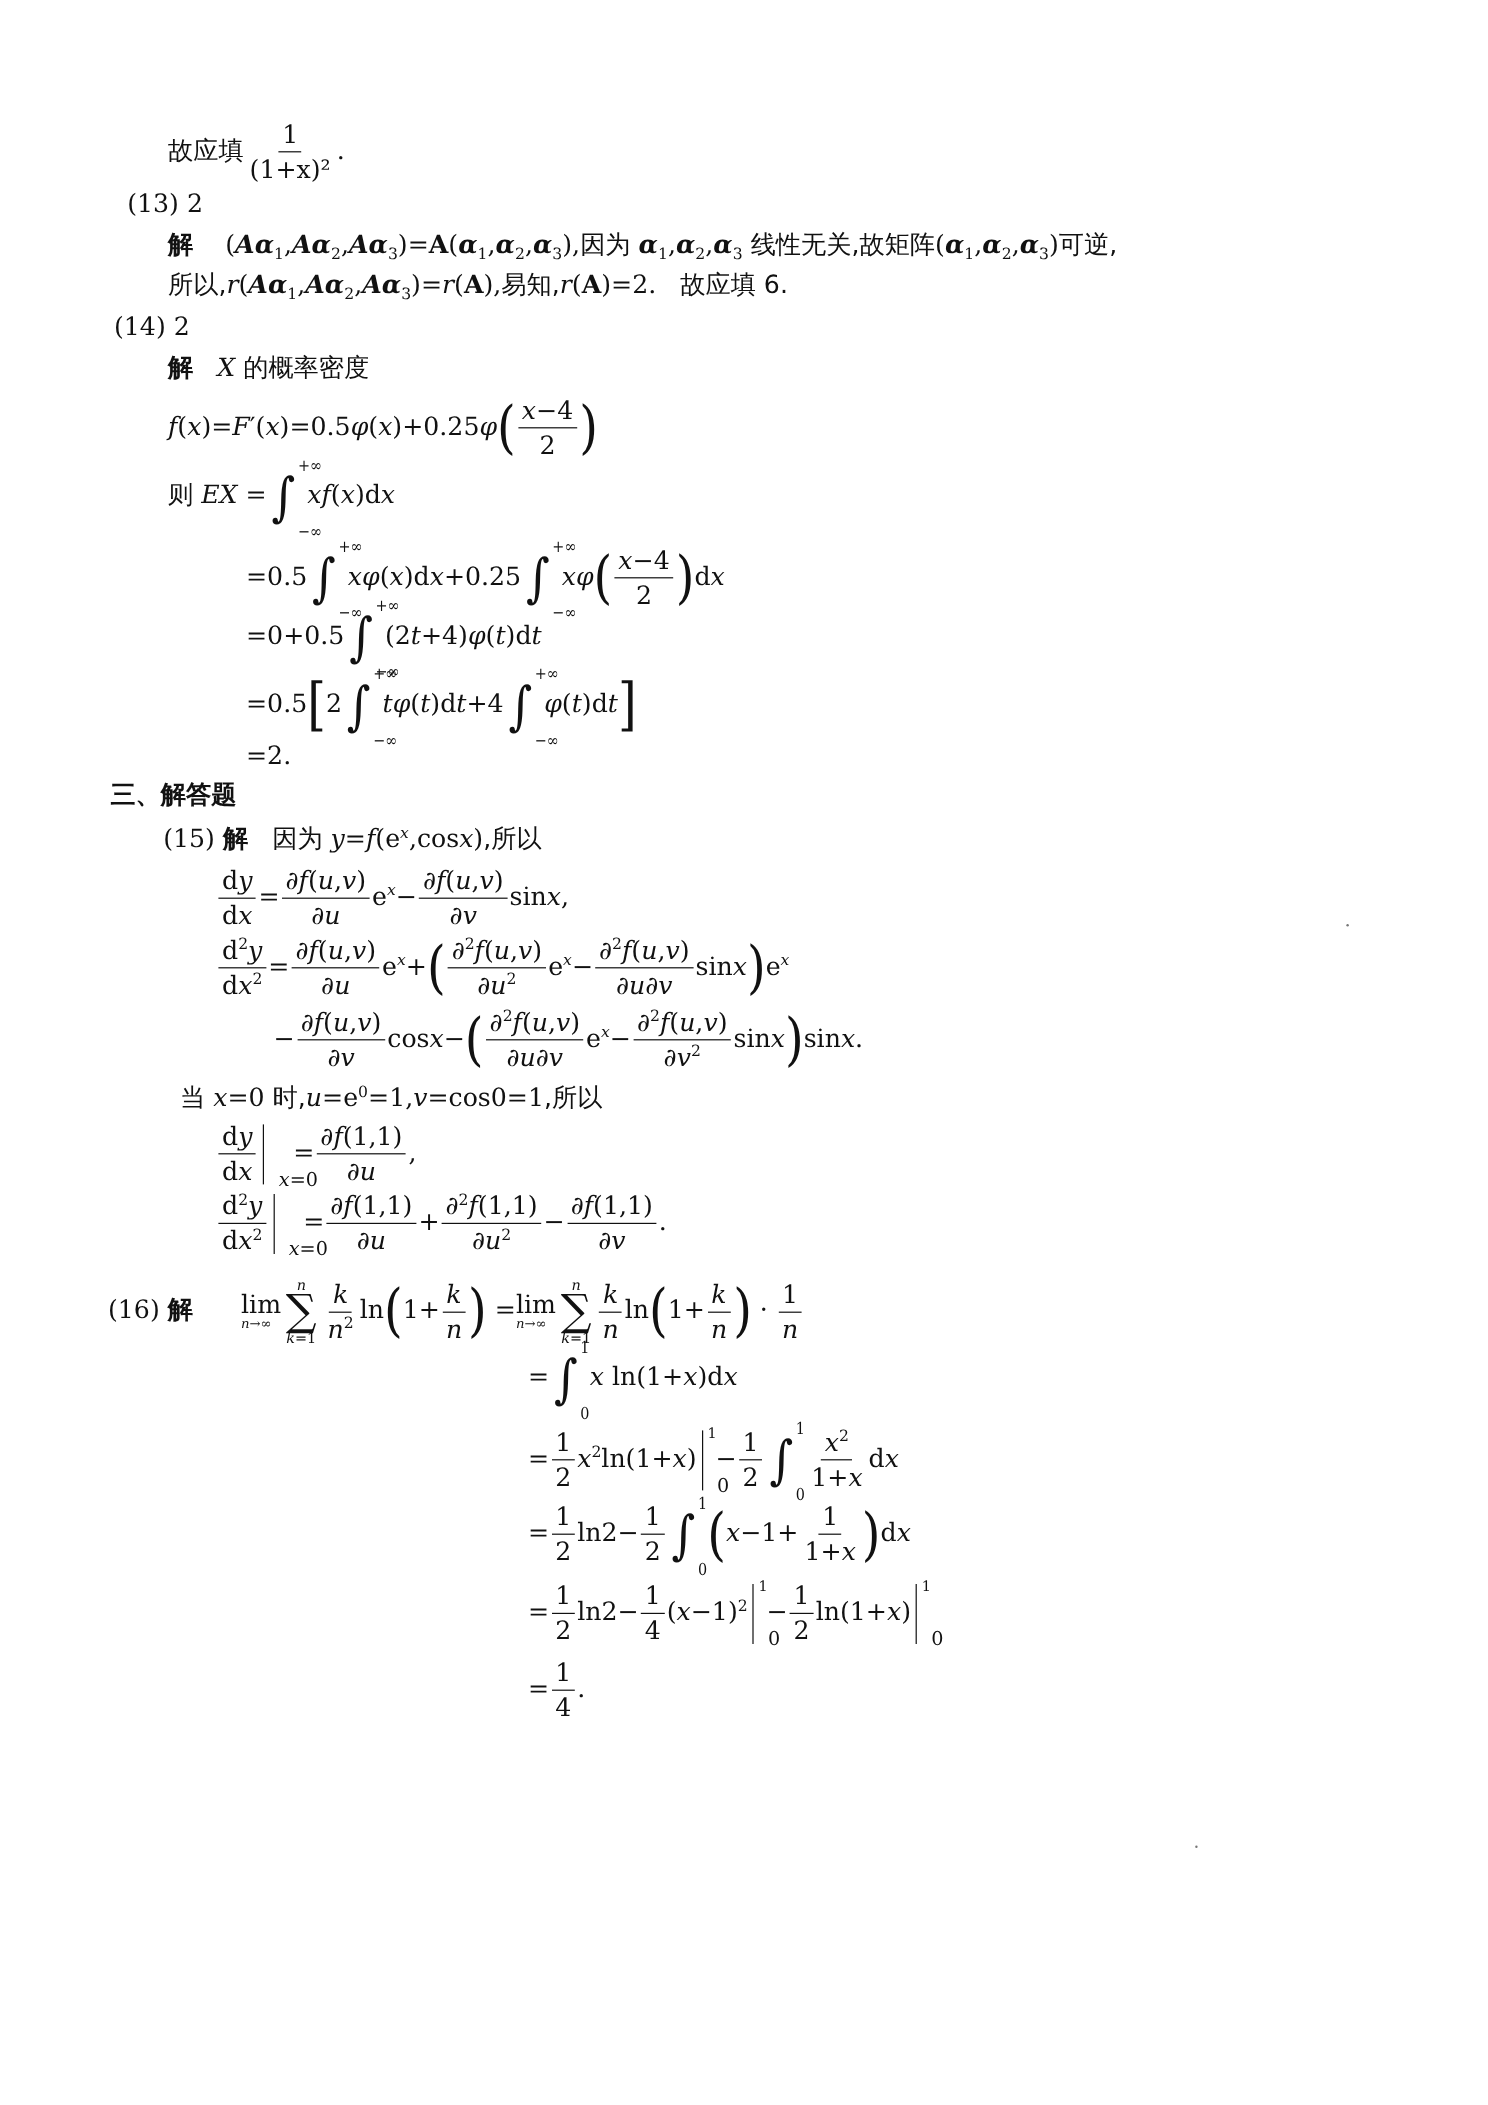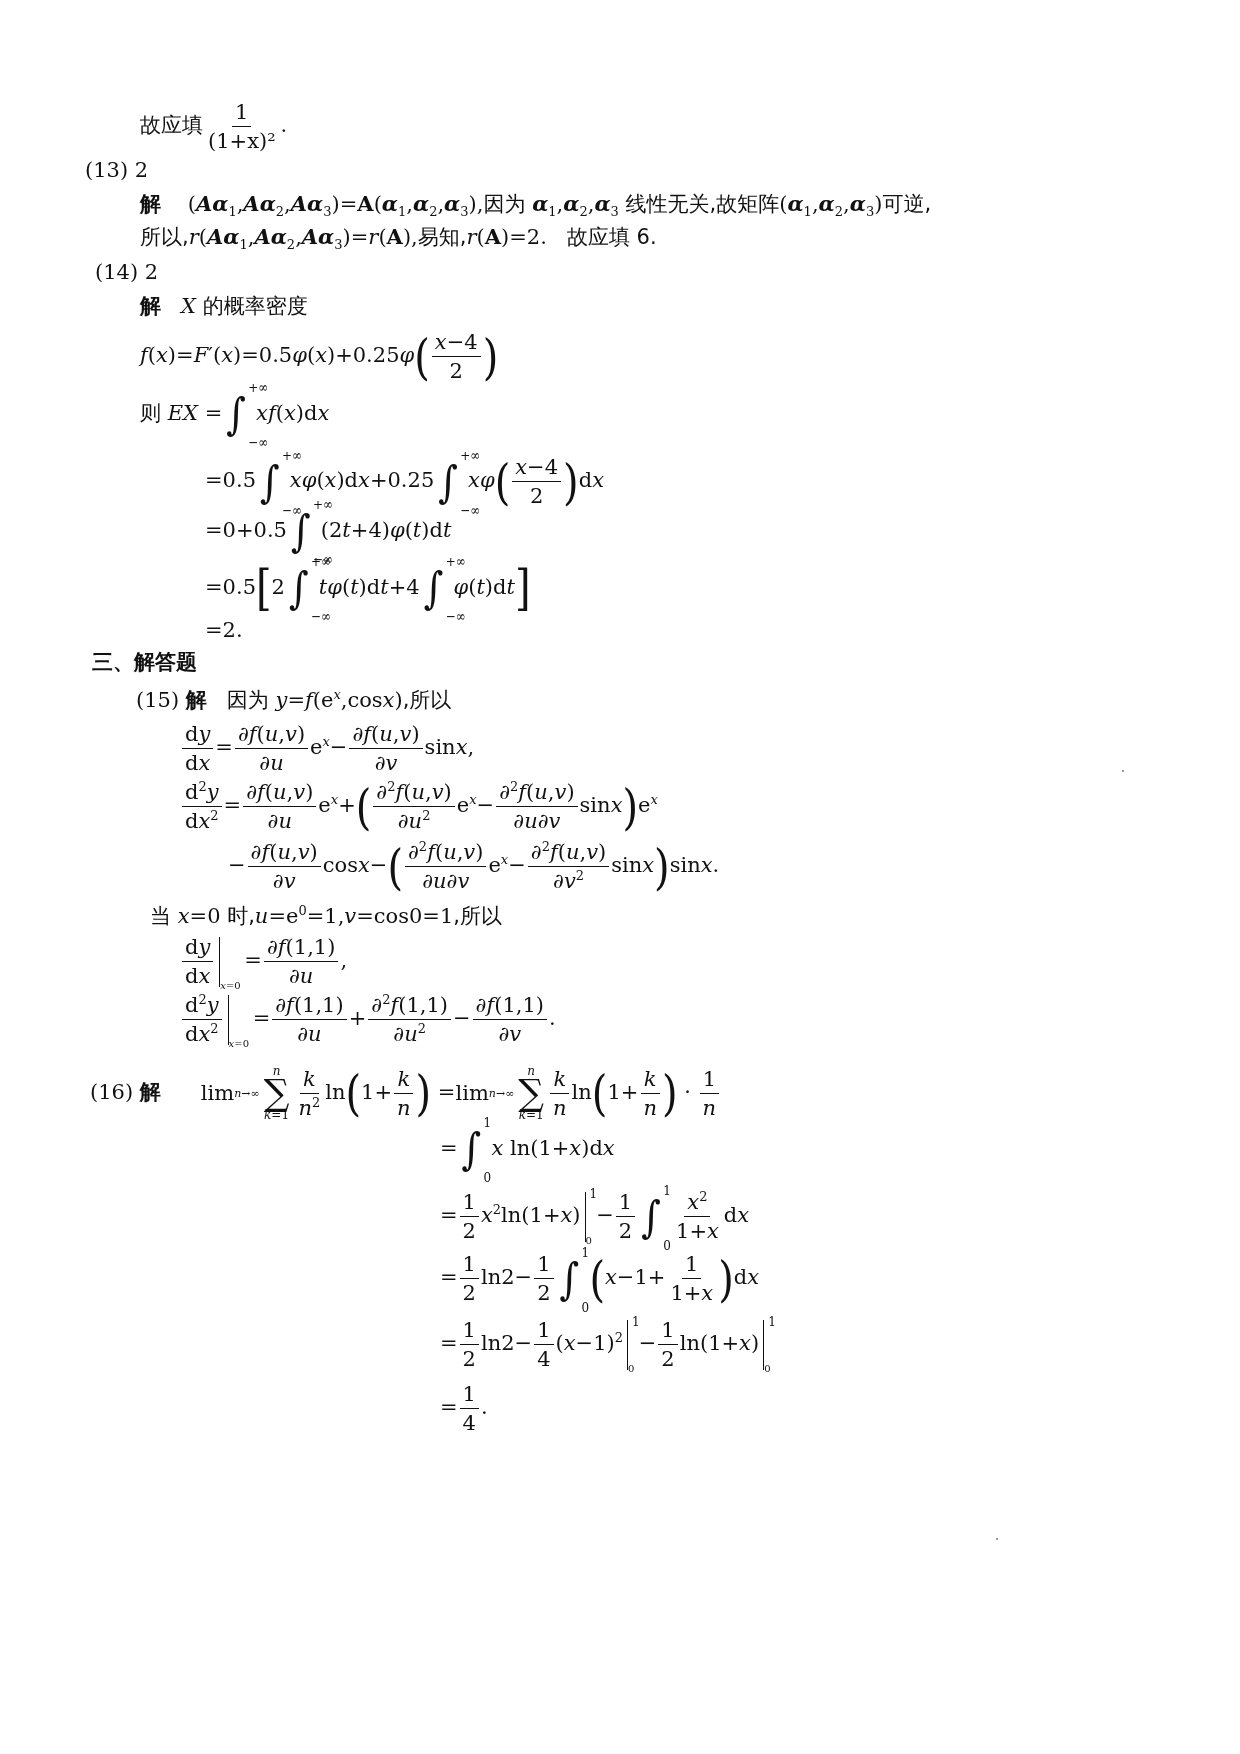--- a/index.html
+++ b/index.html
@@ -13,40 +13,40 @@
   .frac { display:inline-flex; flex-direction:column; align-items:center; vertical-align:middle; margin:0 2px; }
   .frac .n { border-bottom:1.5px solid #111; padding:0 3px 2px; line-height:1.15; }
   .frac .d { padding:2px 3px 0; line-height:1.15; }
   .sup { font-size:13px; vertical-align:super; }
   .sub { font-size:13px; vertical-align:sub; }
   .int { display:inline-block; position:relative; font-size:38px; transform:scaleY(1.15); margin:0 10px 0 4px; vertical-align:middle; }
   .lim { font-size:12px; position:absolute; left:22px; line-height:1; }
   .lim.up { top:-10px; } .lim.lo { bottom:-12px; }
   .big { font-size:40px; vertical-align:middle; font-weight:300; transform:scaleY(1.2); display:inline-block; }
   .bar { display:inline-block; border-left:1.5px solid #111; height:50px; vertical-align:middle; margin:0 4px; position:relative; }
-  .bar .bl { position:absolute; left:0; bottom:-4px; font-size:10px; }
+  .bar .bl { position:absolute; left:12px; bottom:-4px; font-size:16px; }
   .bar .bu { position:absolute; left:4px; top:-4px; font-size:12px; }
   .sum { display:inline-flex; flex-direction:column; align-items:center; vertical-align:middle; margin:0 4px; }
   .sum .s { font-size:36px; line-height:0.9; }
   .sum .t, .sum .b { font-size:12px; }
-  .limop { display:inline-flex; flex-direction:row; align-items:center; vertical-align:middle; }
+  .limop { display:inline-flex; flex-direction:column; align-items:flex-start; vertical-align:middle; }
   .limop .b { font-size:11px; }
   .dot { position:absolute; width:2px; height:2px; background:#777; border-radius:1px; }
 </style>
 </head>
 <body>
 
 <div class="ab" style="left:140px;top:100px;">
   <span class="cn">故应填</span><span class="frac">
       <span class="n">1</span>
       <span class="d">(1+x)²</span>
     </span>.
 </div>
 
-<div class="ab" style="left:85px;top:160px;">
+<div class="ab" style="left:106px;top:160px;">
   <span>(13)</span> <span>2</span>
 </div>
 <div class="ab" style="left:140px;top:193px;">
   <span class="cn bold">解</span>&nbsp;&nbsp;&nbsp;
   (<span class="bv">Aα</span><span class="sub">1</span>,<span class="bv">Aα</span><span class="sub">2</span>,<span class="bv">Aα</span><span class="sub">3</span>)=<span class="bold">A</span>(<span class="bv">α</span><span class="sub">1</span>,<span class="bv">α</span><span class="sub">2</span>,<span class="bv">α</span><span class="sub">3</span>),<span class="cn">因为</span>
   <span class="bv">α</span><span class="sub">1</span>,<span class="bv">α</span><span class="sub">2</span>,<span class="bv">α</span><span class="sub">3</span>
   <span class="cn">线性无关,故矩阵</span>(<span class="bv">α</span><span class="sub">1</span>,<span class="bv">α</span><span class="sub">2</span>,<span class="bv">α</span><span class="sub">3</span>)<span class="cn">可逆,</span>
 </div>
 <div class="ab" style="left:140px;top:226px;">
   <span class="cn">所以,</span><i>r</i>(<span class="bv">Aα</span><span class="sub">1</span>,<span class="bv">Aα</span><span class="sub">2</span>,<span class="bv">Aα</span><span class="sub">3</span>)=<i>r</i>(<span class="bold">A</span>),<span class="cn">易知,</span><i>r</i>(<span class="bold">A</span>)=2.&nbsp;&nbsp;&nbsp;<span class="cn">故应填 6.</span>

